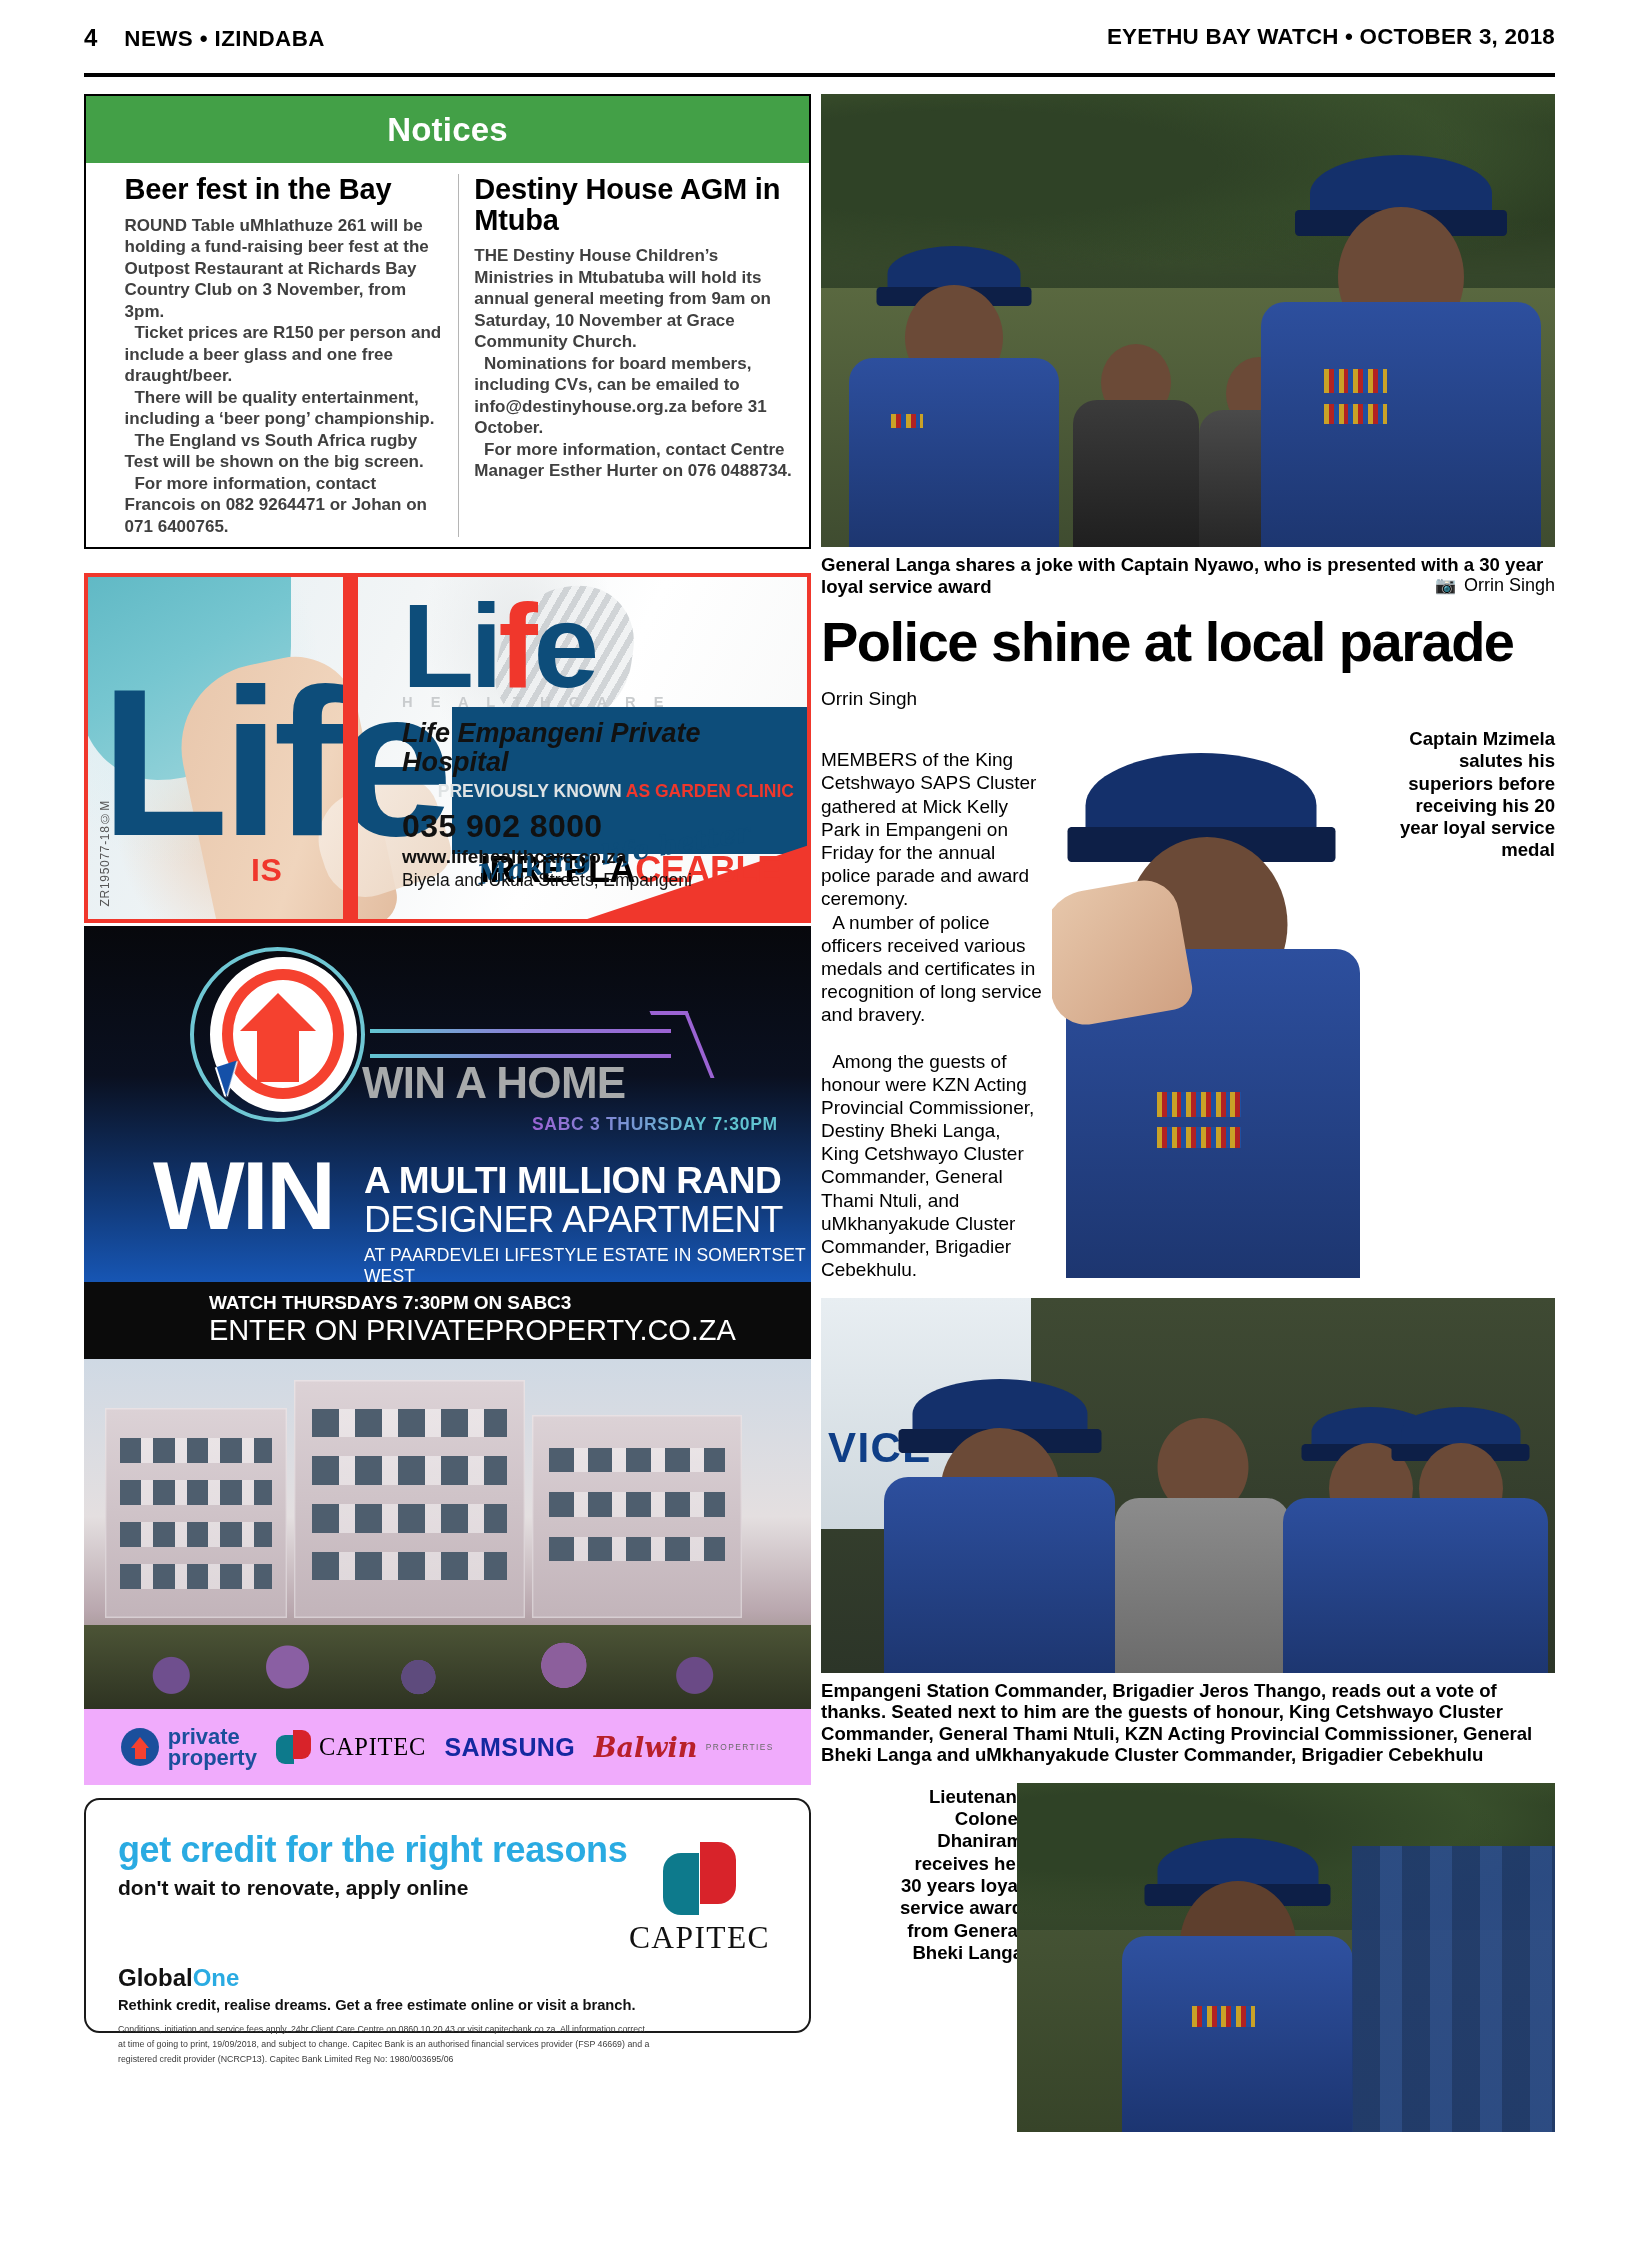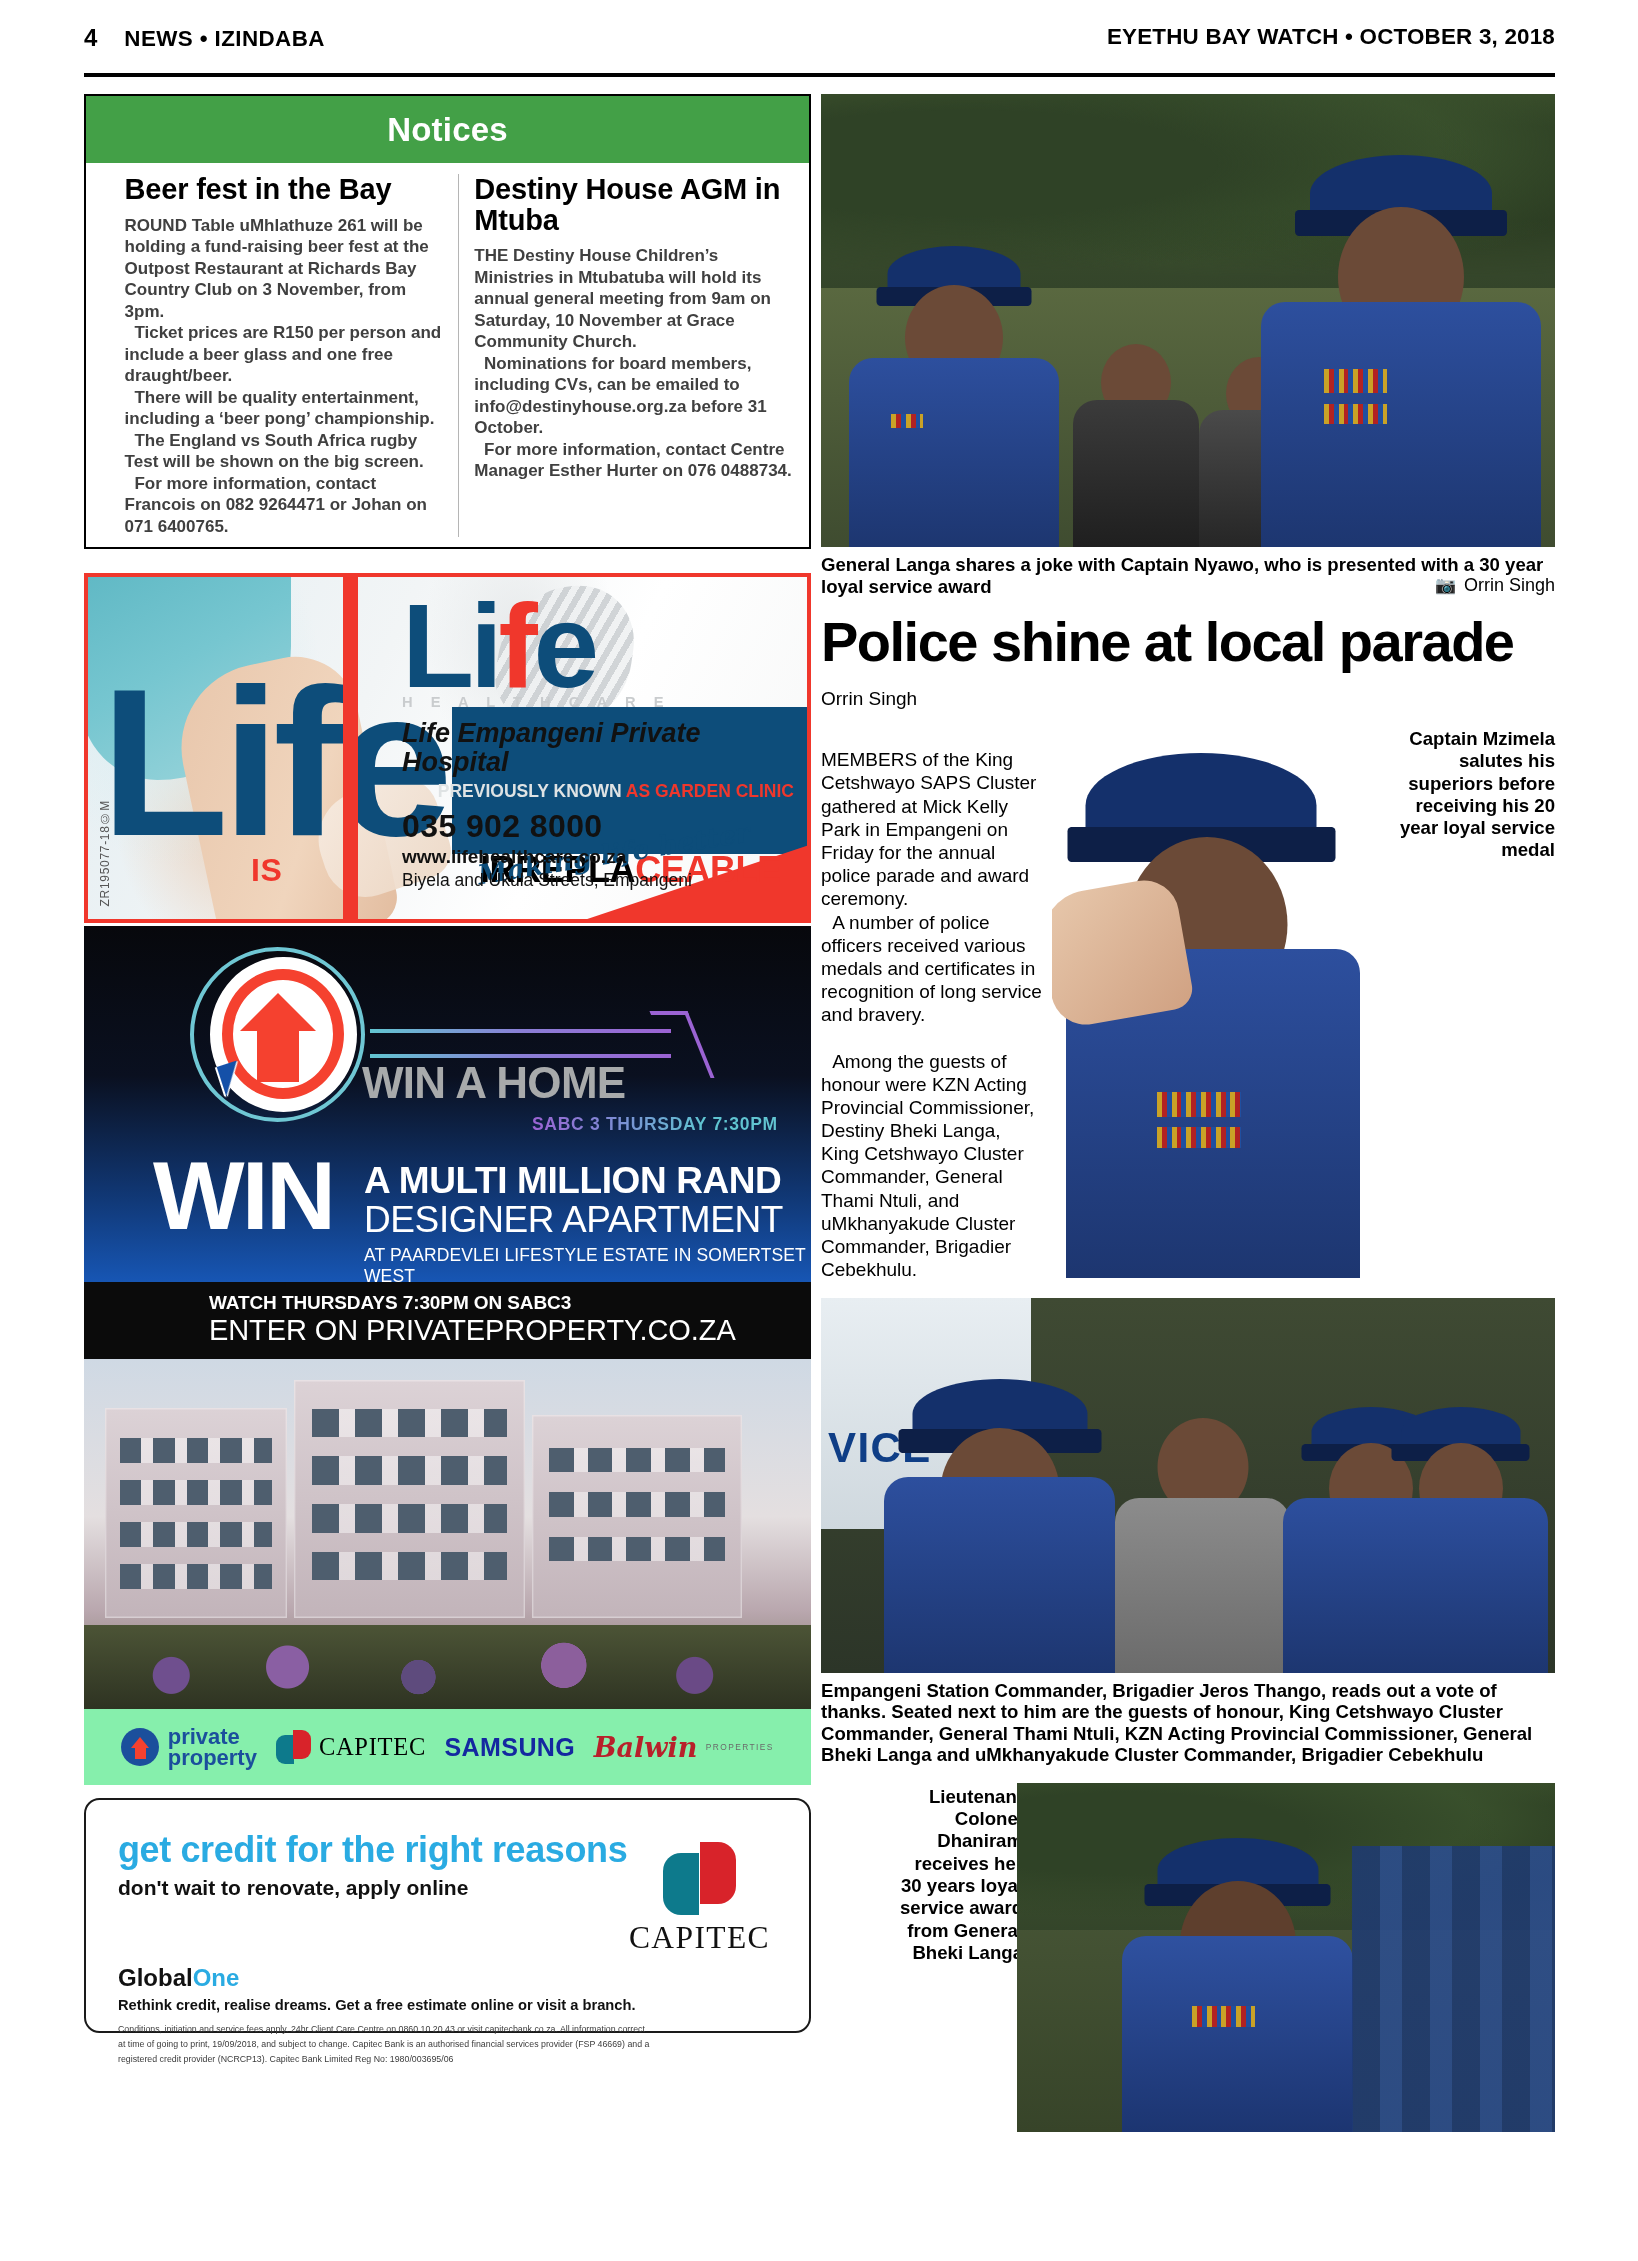--- a/index.html
+++ b/index.html
@@ -228,21 +228,21 @@
     position: absolute; left: 0; right: 0; bottom: 0; height: 84px;
     background:
       radial-gradient(circle at 12% 60%, #6f4f8e 0 18px, transparent 19px),
       radial-gradient(circle at 28% 50%, #8a5fa3 0 21px, transparent 22px),
       radial-gradient(circle at 46% 62%, #5e4b7d 0 17px, transparent 17.5px),
       radial-gradient(circle at 66% 48%, #8c5f9c 0 22.4px, transparent 23px),
       radial-gradient(circle at 84% 60%, #6a4a86 0 18px, transparent 19px),
       linear-gradient(180deg,#4c5436,#2e3322);
   }
   .win-sponsors {
-    height: 76px; background: #86efac; display: flex; align-items: center;
+    height: 76px; background: #f0abfc; display: flex; align-items: center;
     justify-content: space-around; padding: 0 28px;
   }
   .sp { display: flex; align-items: center; gap: 8.4px; }
   .sp-pp-icon {
     width: 38px; height: 38px; border-radius: 50%; background: #1b4f9c; position: relative;
   }
   .sp-pp-icon::after {
     content: ""; position: absolute; left: 9.8px; top: 8.4px; width: 0; height: 0;
     border-left: 9px solid transparent; border-right: 9px solid transparent; border-bottom: 11.2px solid #f5412f;
   }

